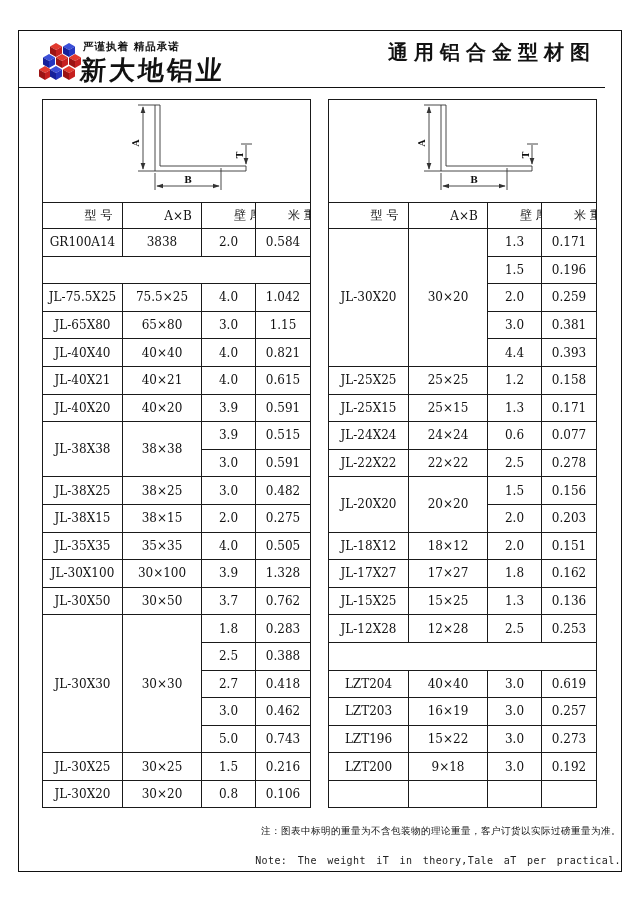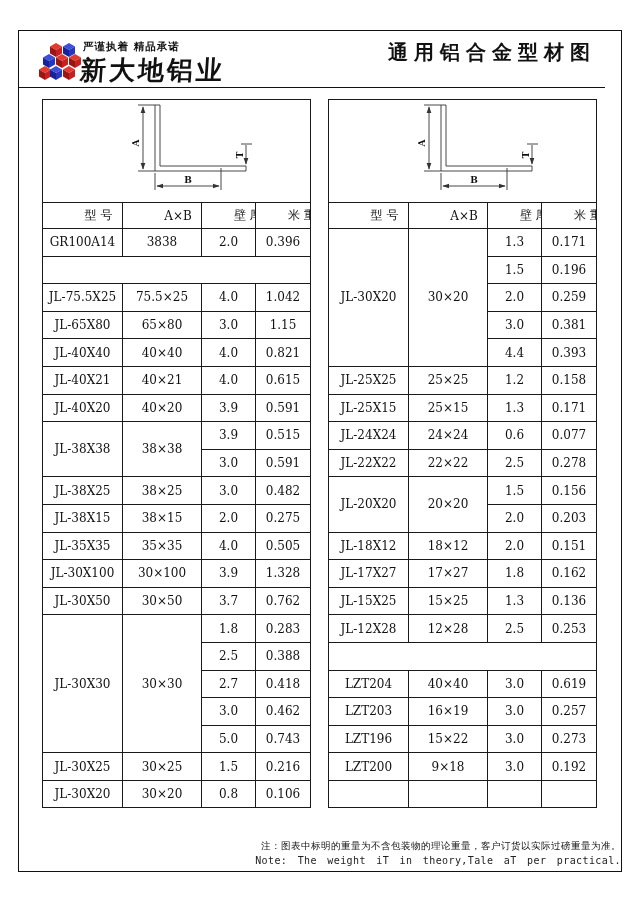--- a/index.html
+++ b/index.html
@@ -23,21 +23,21 @@
   .spec-table td, .spec-table th { border:1px solid #1a1a1a; text-align:center; vertical-align:middle;
       font-size:12px; font-weight:normal; padding:0; overflow:hidden; white-space:nowrap; }
   .diagram-cell { height:99px; }
   .spec-table thead th.hdr { height:26px; font-size:12px;padding-left:32px; }
   .spec-table tbody td { height:27.6px; }
   tr.spacer-row td { height:27.6px; }
   .dim-label { font-family:"DejaVu Serif", serif; font-size:9px; font-weight:bold; }
   
   .footnote { position:absolute; left:0; right:0; bottom:5px; text-align:right; }
   .note-cn { font-size:9.5px; letter-spacing:0.5px; }
-  .note-en { font-size:10px; font-family:"DejaVu Sans Mono", monospace; letter-spacing:0.4px; word-spacing:4px; color:#222; margin-top:2px; }
+  .note-en { font-size:10px; font-family:"DejaVu Sans Mono", monospace; letter-spacing:0.4px; word-spacing:4px; color:#222; margin-top:17px; }
 </style>
 </head>
 <body>
 
 <div class="frame">
 
   <div class="header">
     <svg class="logo" width="44" height="40" viewBox="0 0 44 40">
       <defs>
         <g id="cubeR">
@@ -105,21 +105,21 @@
         <th class="hdr">A×B</th>
         <th class="hdr">壁  厚</th>
         <th class="hdr">米  重</th>
       </tr>
     </thead>
     <tbody>
         <tr>
           <td class="c-model" rowspan="1">GR100A14</td>
           <td class="c-ab" rowspan="1">3838</td>
           <td class="c-t">2.0</td>
-          <td class="c-w">0.396</td>
+          <td class="c-w">0.584</td>
         </tr>
         <tr class="spacer-row">
           <td class="" colspan="4"></td>
         </tr>
         <tr>
           <td class="c-model" rowspan="1">JL-75.5X25</td>
           <td class="c-ab" rowspan="1">75.5×25</td>
           <td class="c-t">4.0</td>
           <td class="c-w">1.042</td>
         </tr>

